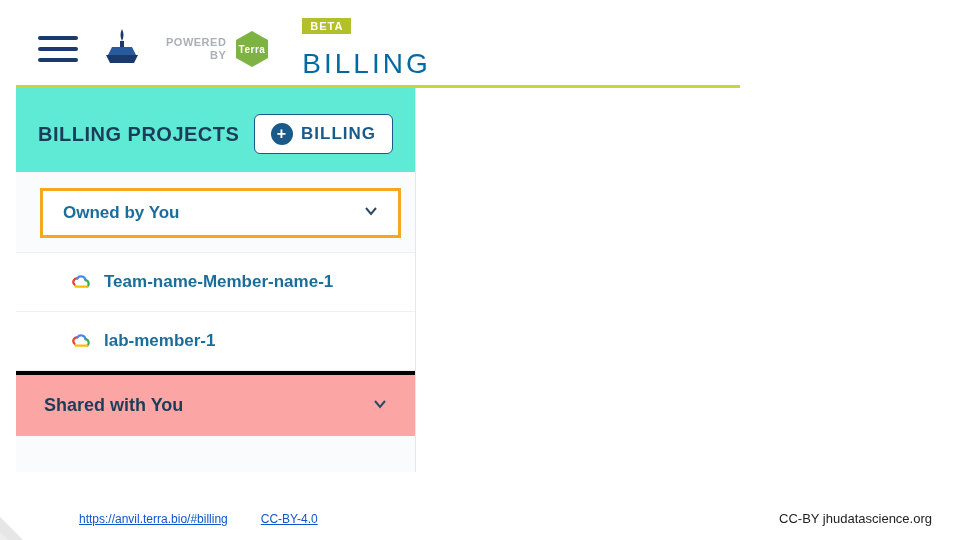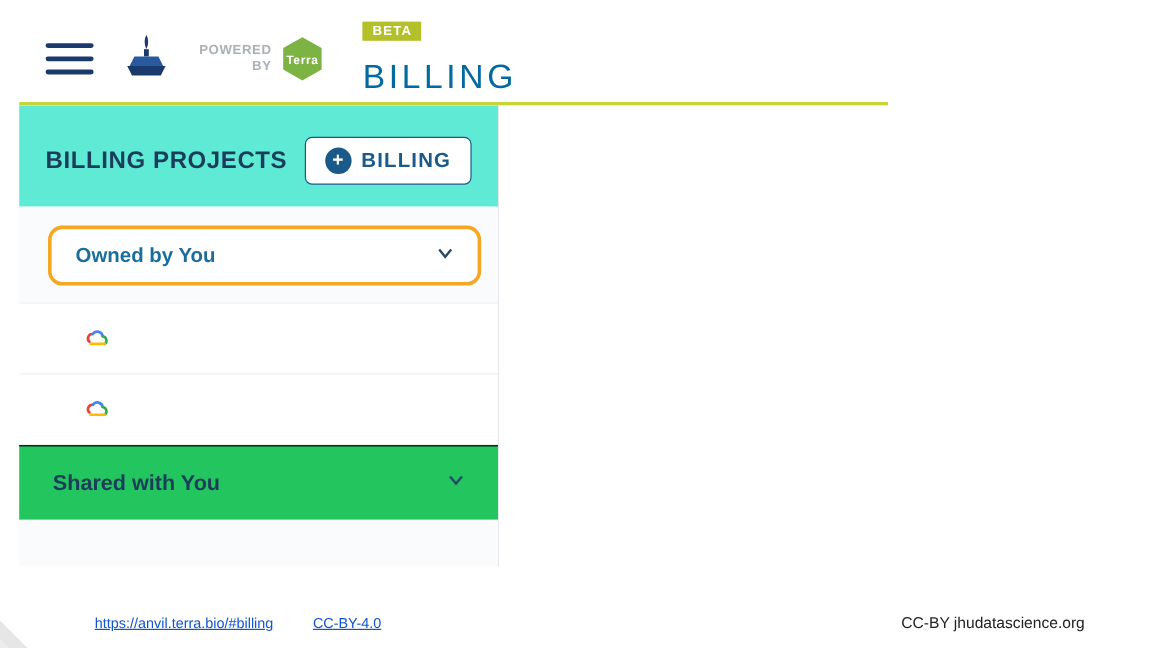--- a/index.html
+++ b/index.html
@@ -132,28 +132,28 @@
     display: flex;
     align-items: center;
     justify-content: center;
     font-size: 16px;
   }
   .section-row {
     display: flex;
     align-items: center;
     justify-content: space-between;
     padding: 12px 20px;
-    background: #22c55e;
-    border-top: 1px solid #000000;
+    background: #fca5a5;
+    border-top: 4px solid #000000;
     cursor: pointer;
   }
   .section-owned {
     margin: 16px 14px 0 24px;
     border: 3px solid #f5a623;
-    border-radius: 12px;
+    border-radius: 0;
     background: #fff;
   }
   .section-owned .section-label {
     color: #1a6e9c;
     font-weight: 700;
     font-size: 17px;
   }
   .section-shared {
     padding: 20px 28px;
   }
@@ -201,21 +201,21 @@
   .corner-mark {
     position: absolute;
     left: -6px;
     bottom: -6px;
     width: 55px;
     height: 55px;
     opacity: 0.2;
   }
   .ccby-right {
     position: absolute;
-    right: 56px;
+    right: 28px;
     bottom: 14px;
     font-size: 13px;
     color: #222;
   }
   .main-pane { flex: 1; background: #fff; }
 </style>
 </head>
 <body>
 
 <div class="app-frame">
@@ -269,29 +269,31 @@
       </div>
 
       <div class="project-item" style="margin-top:14px;">
         <svg class="cloud-icon" viewBox="0 0 24 24">
           <path d="M6 16a4 4 0 010-8 6 6 0 0111 2 4 4 0 011 8H6z" fill="none"></path>
           <path d="M5 15a4 4 0 013-7" stroke="#ea4335" stroke-width="2.4" fill="none" stroke-linecap="round"></path>
           <path d="M8 8a5 5 0 019 2" stroke="#4285f4" stroke-width="2.4" fill="none" stroke-linecap="round"></path>
           <path d="M17 10a4 4 0 012 7" stroke="#34a853" stroke-width="2.4" fill="none" stroke-linecap="round"></path>
           <path d="M19 17H6" stroke="#fbbc04" stroke-width="2.4" fill="none" stroke-linecap="round"></path>
         </svg>
+        <span class="project-name">Team-name-Member-name-1</span>
       </div>
 
       <div class="project-item">
         <svg class="cloud-icon" viewBox="0 0 24 24">
           <path d="M5 15a4 4 0 013-7" stroke="#ea4335" stroke-width="2.4" fill="none" stroke-linecap="round"></path>
           <path d="M8 8a5 5 0 019 2" stroke="#4285f4" stroke-width="2.4" fill="none" stroke-linecap="round"></path>
           <path d="M17 10a4 4 0 012 7" stroke="#34a853" stroke-width="2.4" fill="none" stroke-linecap="round"></path>
           <path d="M19 17H6" stroke="#fbbc04" stroke-width="2.4" fill="none" stroke-linecap="round"></path>
         </svg>
+        <span class="project-name">lab-member-1</span>
       </div>
 
       <div class="section-row section-shared">
         <span class="section-label">Shared with You</span>
         <span class="chevron">
           <svg width="14" height="14" viewBox="0 0 14 14">
               <path d="M2 4 L7 10 L12 4" stroke="#2b4a66" stroke-width="2" fill="none"></path>
             </svg>
         </span>
       </div>

